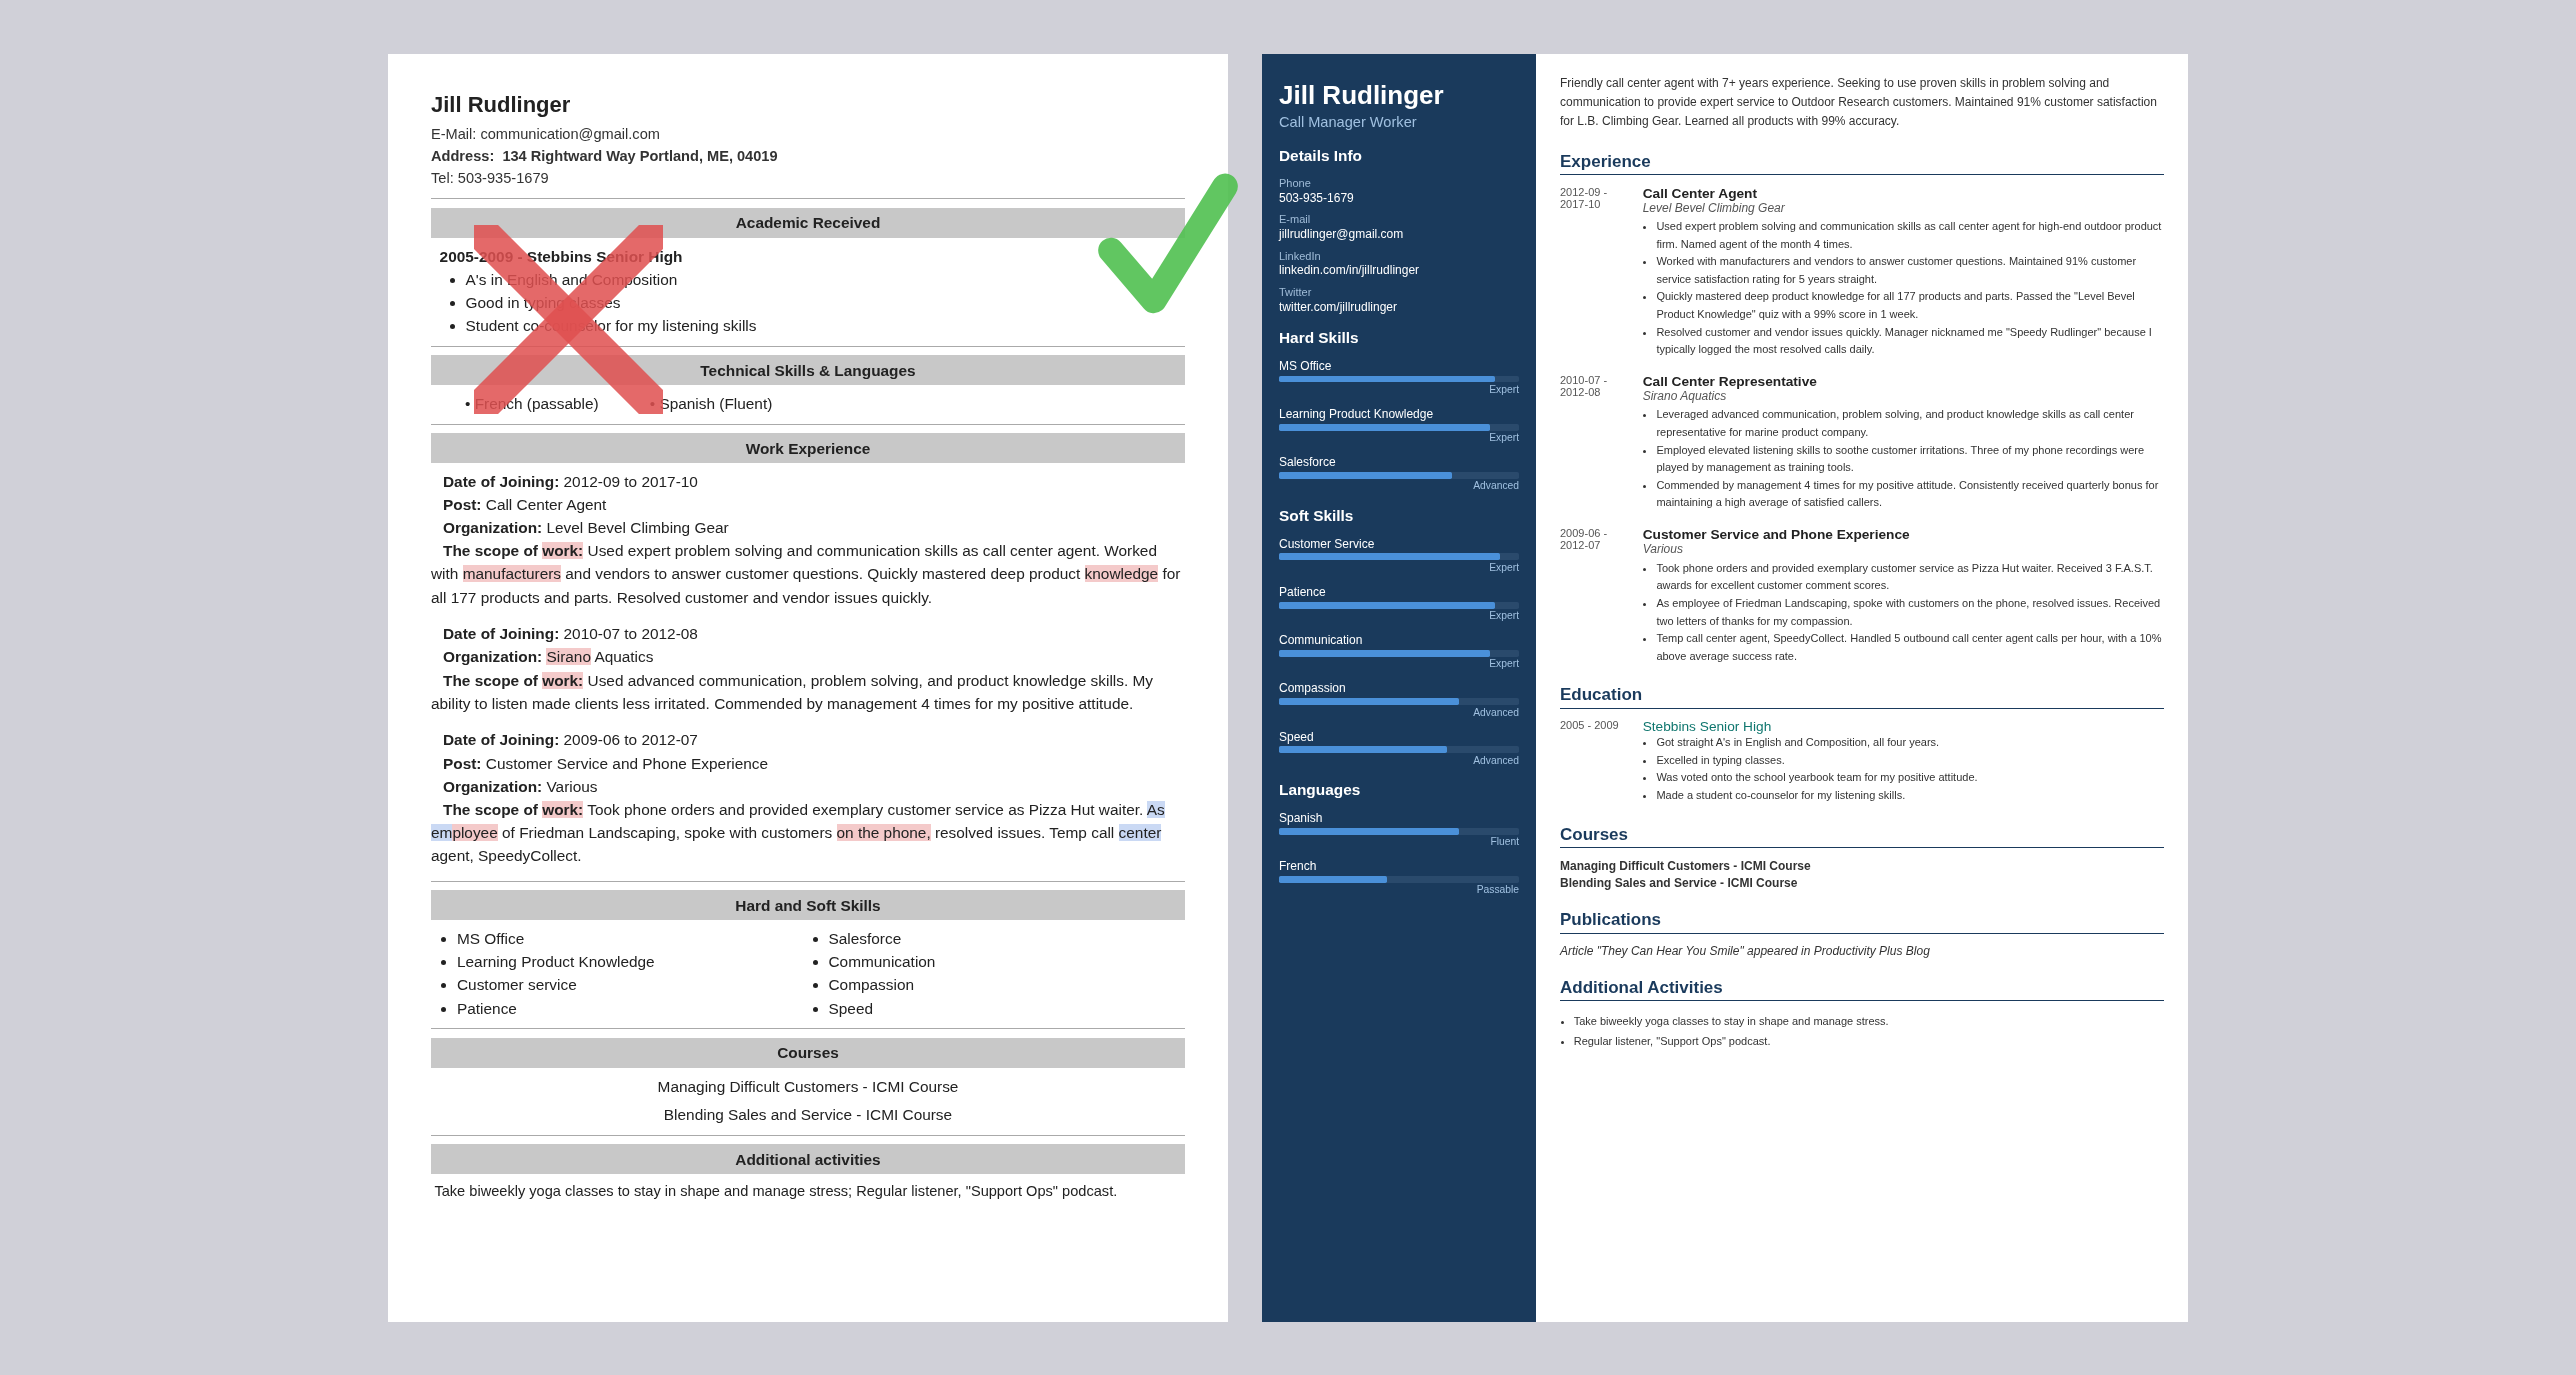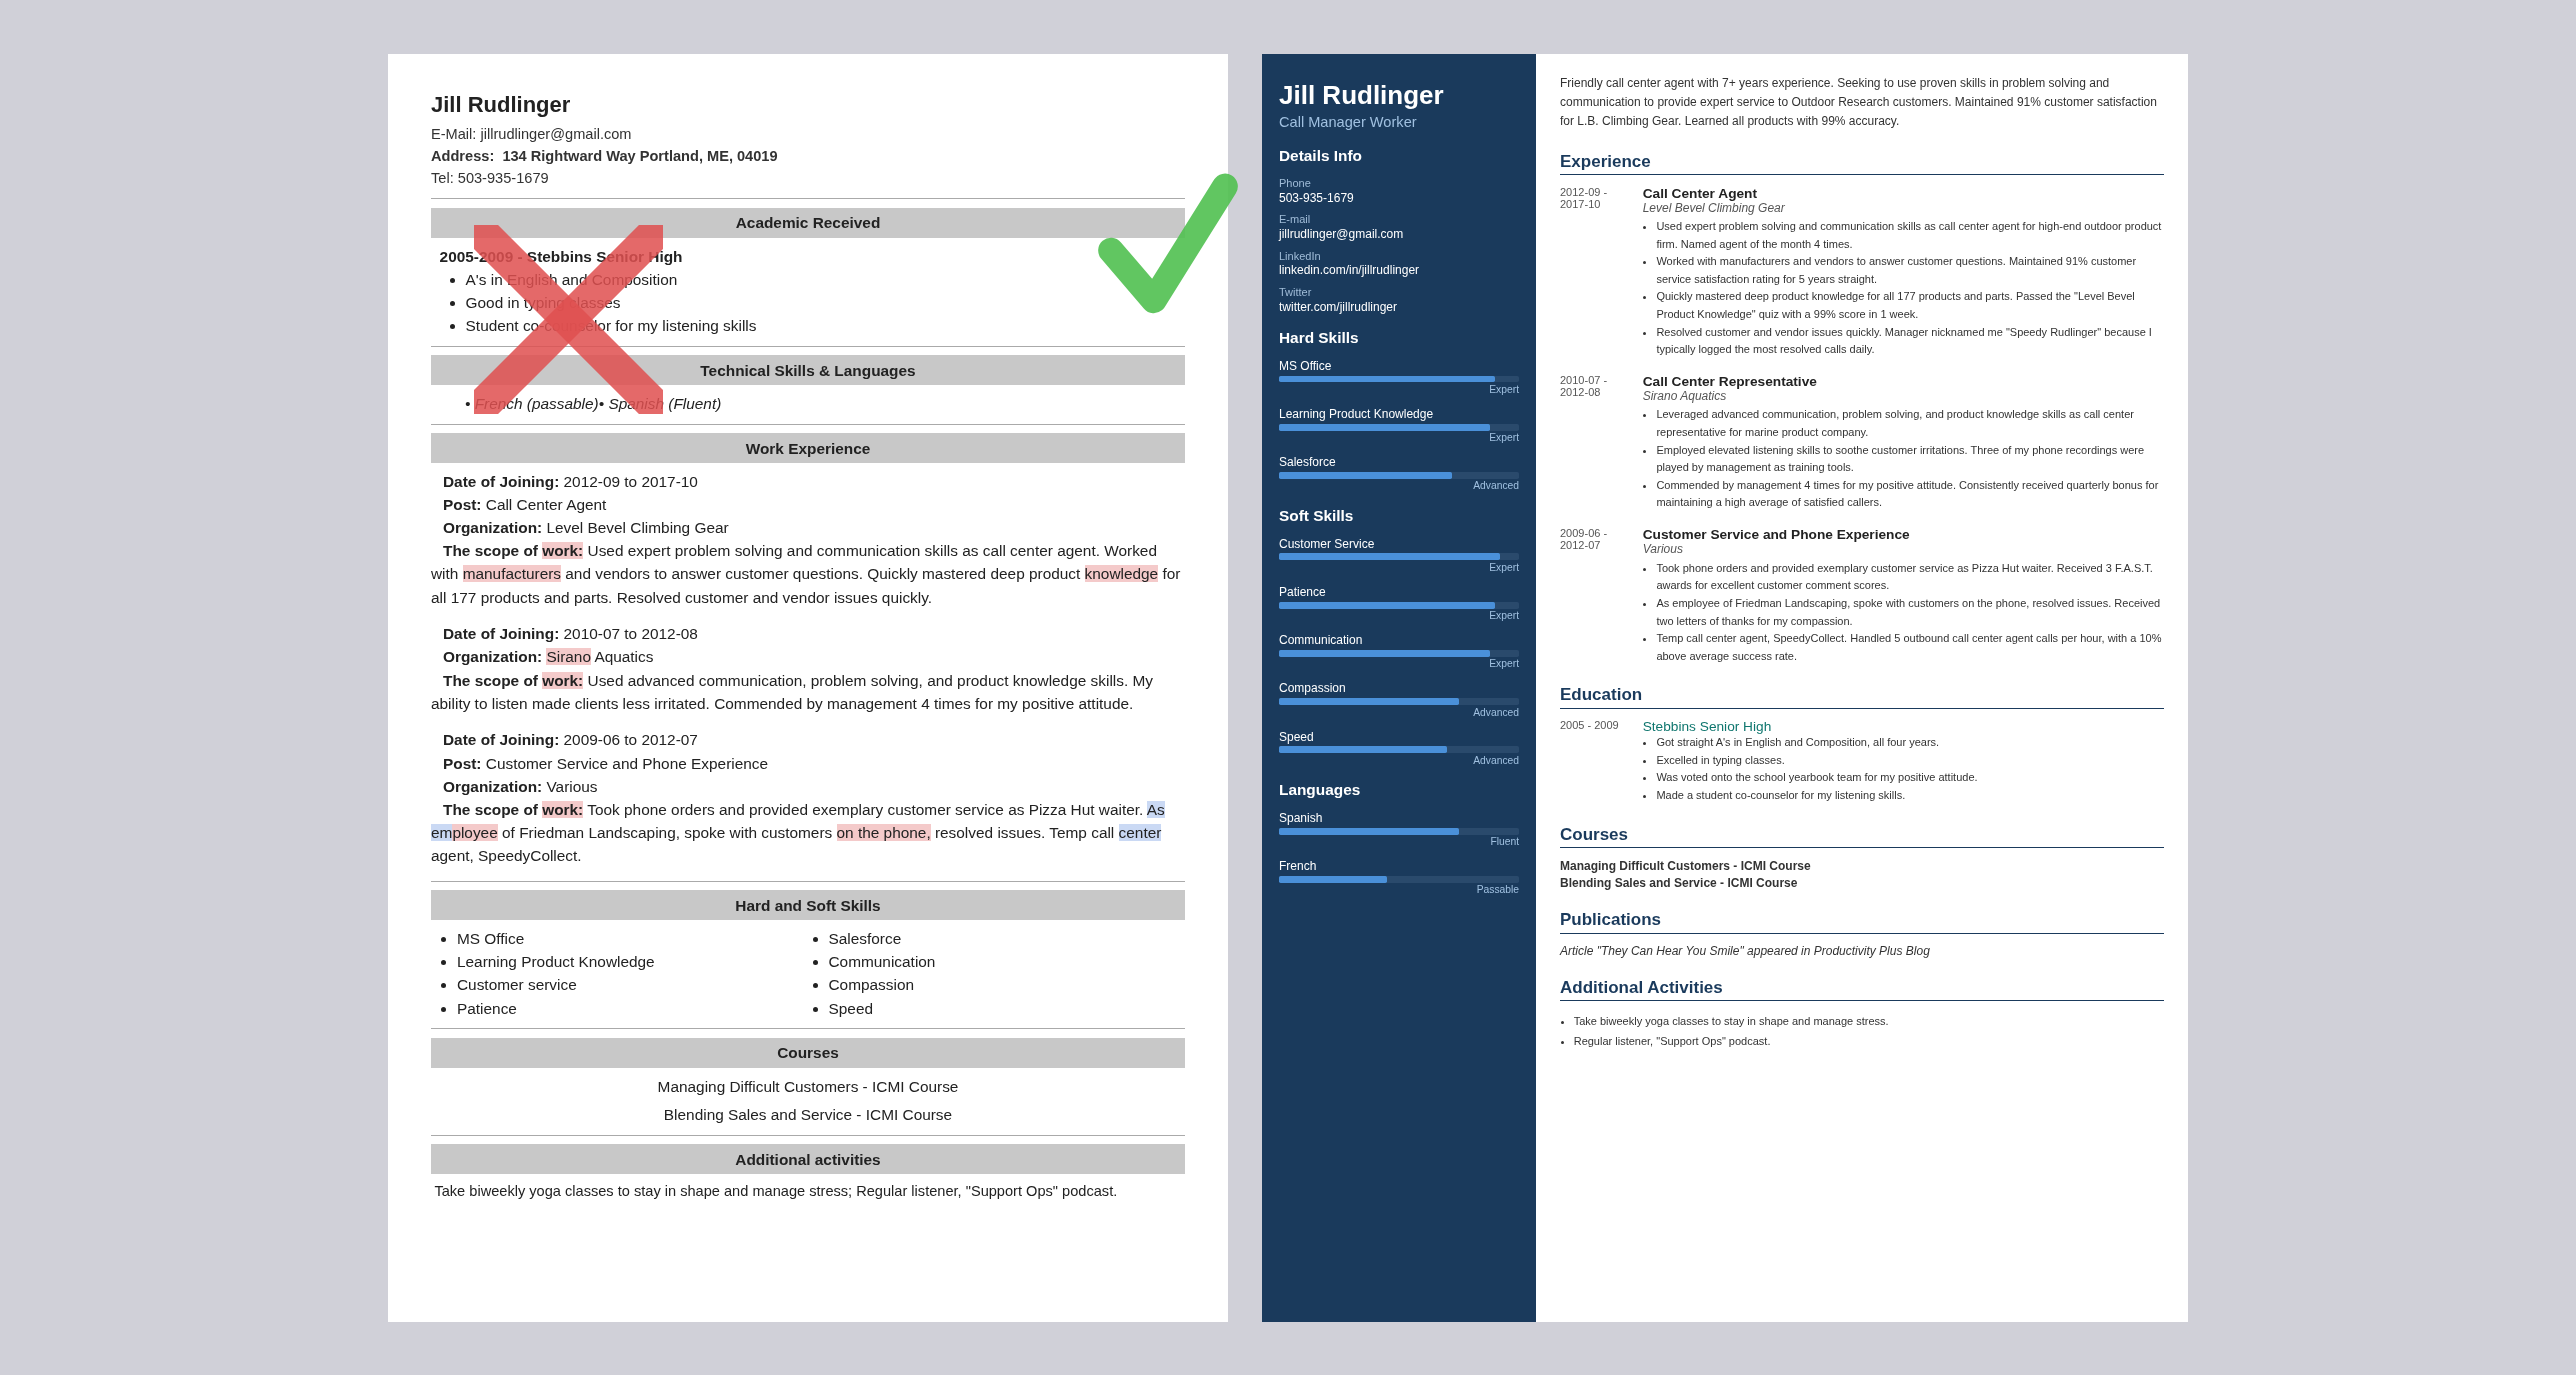--- a/index.html
+++ b/index.html
@@ -61,22 +61,22 @@
     .resume-left .academic-item .school {
       font-weight: bold;
     }
     .resume-left ul {
       padding-left: 26px;
       margin-bottom: 6.9px;
     }
 
     .skills-row {
       display: flex;
+      gap: 51px;
       padding-left: 34px;
-      font-style: italic;
     }
 
     .work-item {
       margin-bottom: 13.7px;
     }
     .work-item .label {
       font-weight: bold;
       margin-left: 12px;
     }
 
@@ -314,21 +314,21 @@
   <svg class="red-x" viewBox="0 0 100 100">
     <line x1="5" y1="5" x2="95" y2="95" stroke="#e05050" stroke-width="18" stroke-linecap="round" opacity="0.85"></line>
     <line x1="95" y1="5" x2="5" y2="95" stroke="#e05050" stroke-width="18" stroke-linecap="round" opacity="0.85"></line>
   </svg>
 
   <svg class="green-check" viewBox="0 0 100 120" style="position:absolute;top:111px;right:-17px;">
     <polyline points="10,60 40,95 90,15" stroke="#50c050" stroke-width="18" fill="none" stroke-linecap="round" stroke-linejoin="round" opacity="0.9"></polyline>
   </svg>
 
   <div class="header-name">Jill Rudlinger</div>
-  <div class="contact-line">E-Mail: jillrudlinger@gmail.com</div>
+  <div class="contact-line">E-Mail: communication@gmail.com</div>
   <div class="contact-line">
     <span>Address:</span>
     &nbsp;<span>134 Rightward Way Portland, ME, 04019</span>
   </div>
   <div class="contact-line">Tel: 503-935-1679</div>
 
   <hr>
   <div class="section-title">Academic Received</div>
   <div class="academic-item">
     <div class="school">2005-2009 - Stebbins Senior High</div>

